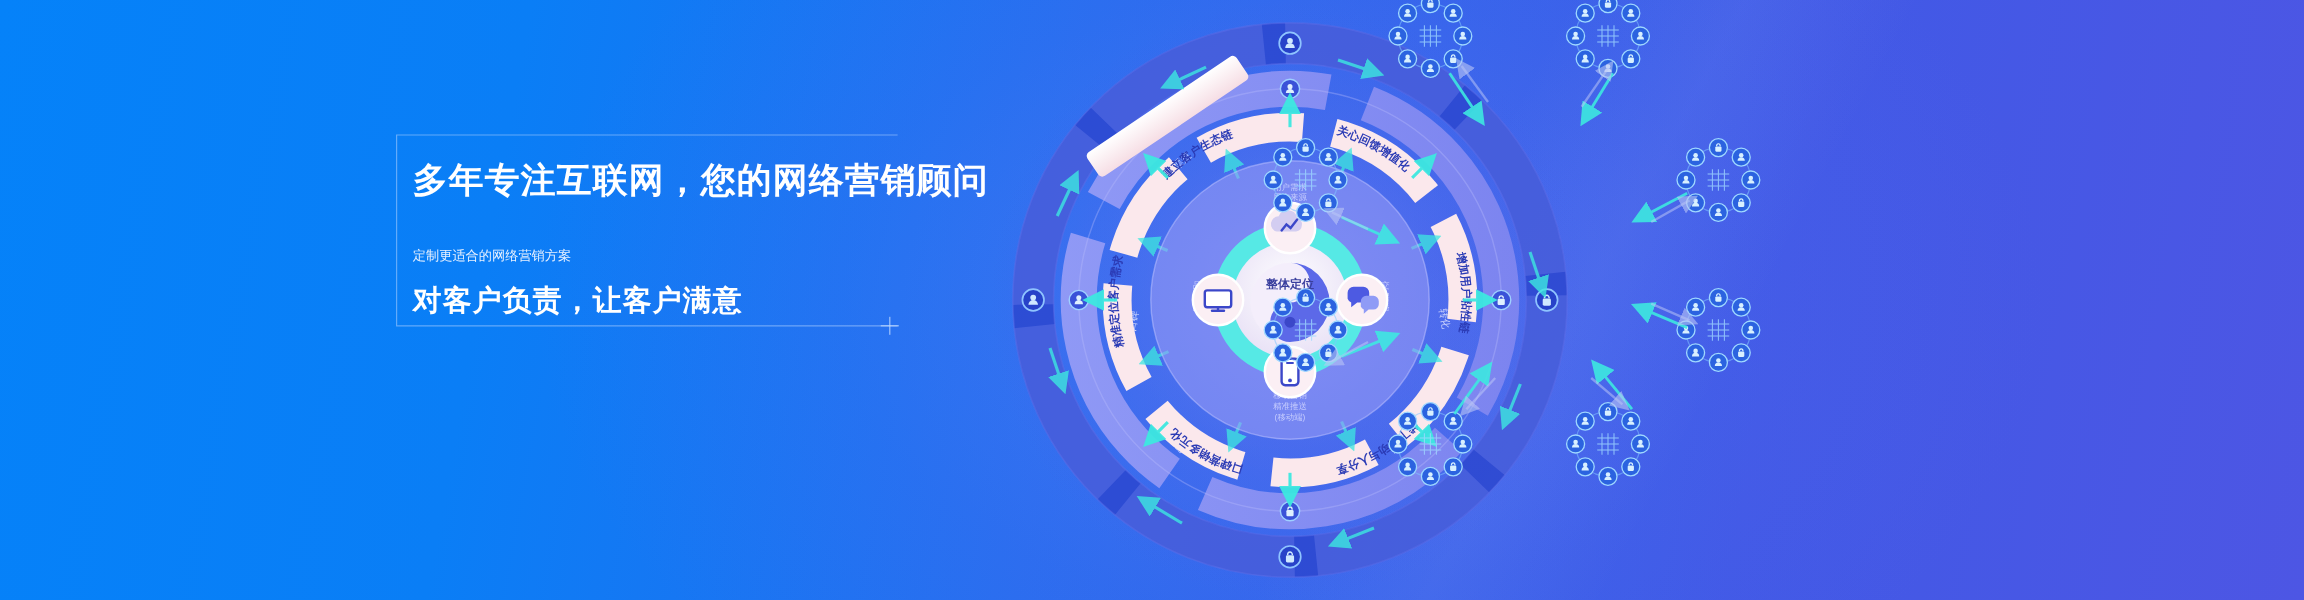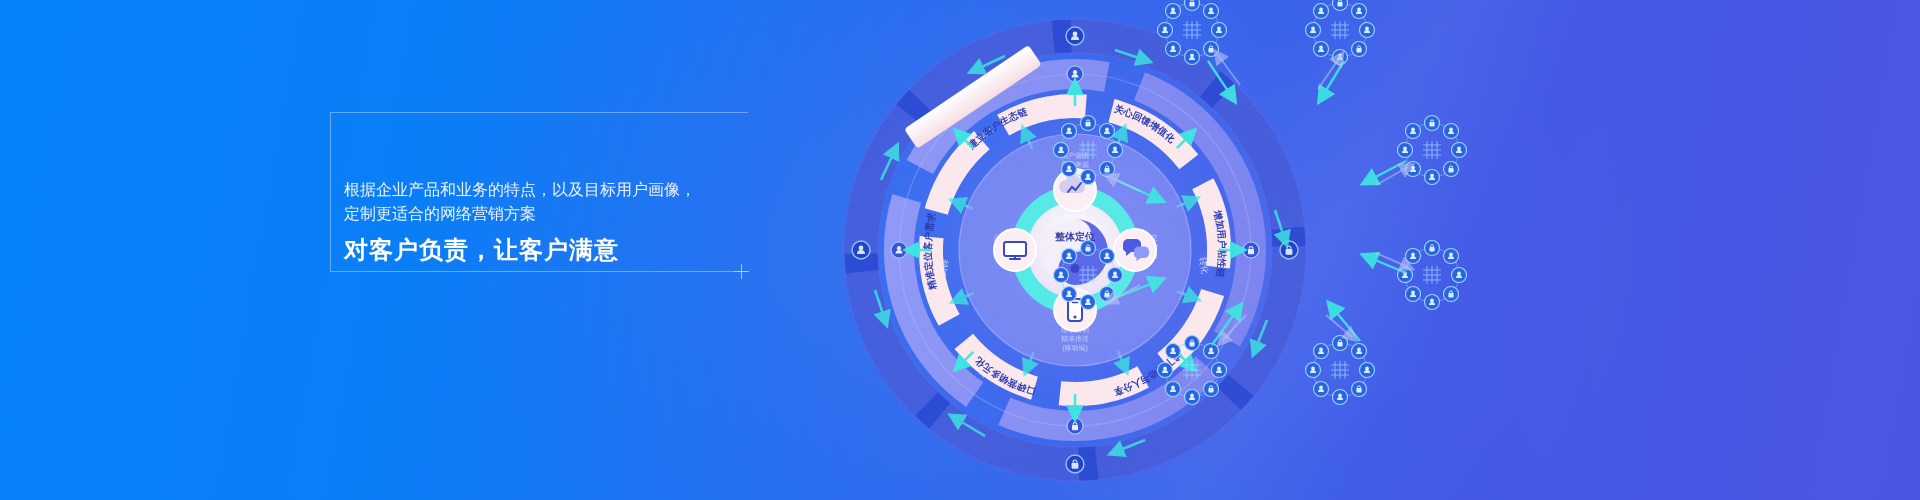--- a/index.html
+++ b/index.html
@@ -51,21 +51,21 @@
     font-size:29px;font-weight:bold;color:#ffffff;
     letter-spacing:1px;white-space:nowrap;line-height:1.1;
   }
   .sub{
     position:absolute;left:14px;top:66px;
     font-size:16px;color:#e8f1ff;line-height:24px;white-space:nowrap;
     font-weight:400;
   }
   .sub2{
     position:absolute;left:14px;top:90px;
-    font-size:16px;color:#e8f1ff;line-height:24px;white-space:nowrap;
+    font-size:11px;color:#e8f1ff;line-height:24px;white-space:nowrap;
     font-weight:400;
   }
   .tagline{
     position:absolute;left:14px;top:122px;
     font-size:24px;font-weight:bold;color:#ffffff;
     letter-spacing:1px;white-space:nowrap;text-align:center;
   }
 
   
   .diagram{position:absolute;left:815px;top:-10px;width:520px;height:520px;}
@@ -77,22 +77,22 @@
 
 <div class="banner">
 
   <div class="sheen"></div>
   <div class="sheen2"></div>
 
   <div class="textwrap">
     <div class="frame"></div>
     <div class="plus"></div>
 
-
-    <div class="sub">根据企业产品和业务的特点，以及目标用户画像，</div>
+    <div class="headline">多年专注互联网，您的网络营销顾问</div>
+
     <div class="sub2">定制更适合的网络营销方案</div>
 
     <div class="tagline">对客户负责，让客户满意</div>
   </div>
 
   <div class="diagram">
     <svg viewBox="0 0 520 520" xmlns="http://www.w3.org/2000/svg">
       <defs>
         <radialGradient id="glowA" cx="50%" cy="50%" r="50%">
           <stop offset="0%" stop-color="#7f86f5" stop-opacity=".55"></stop>

